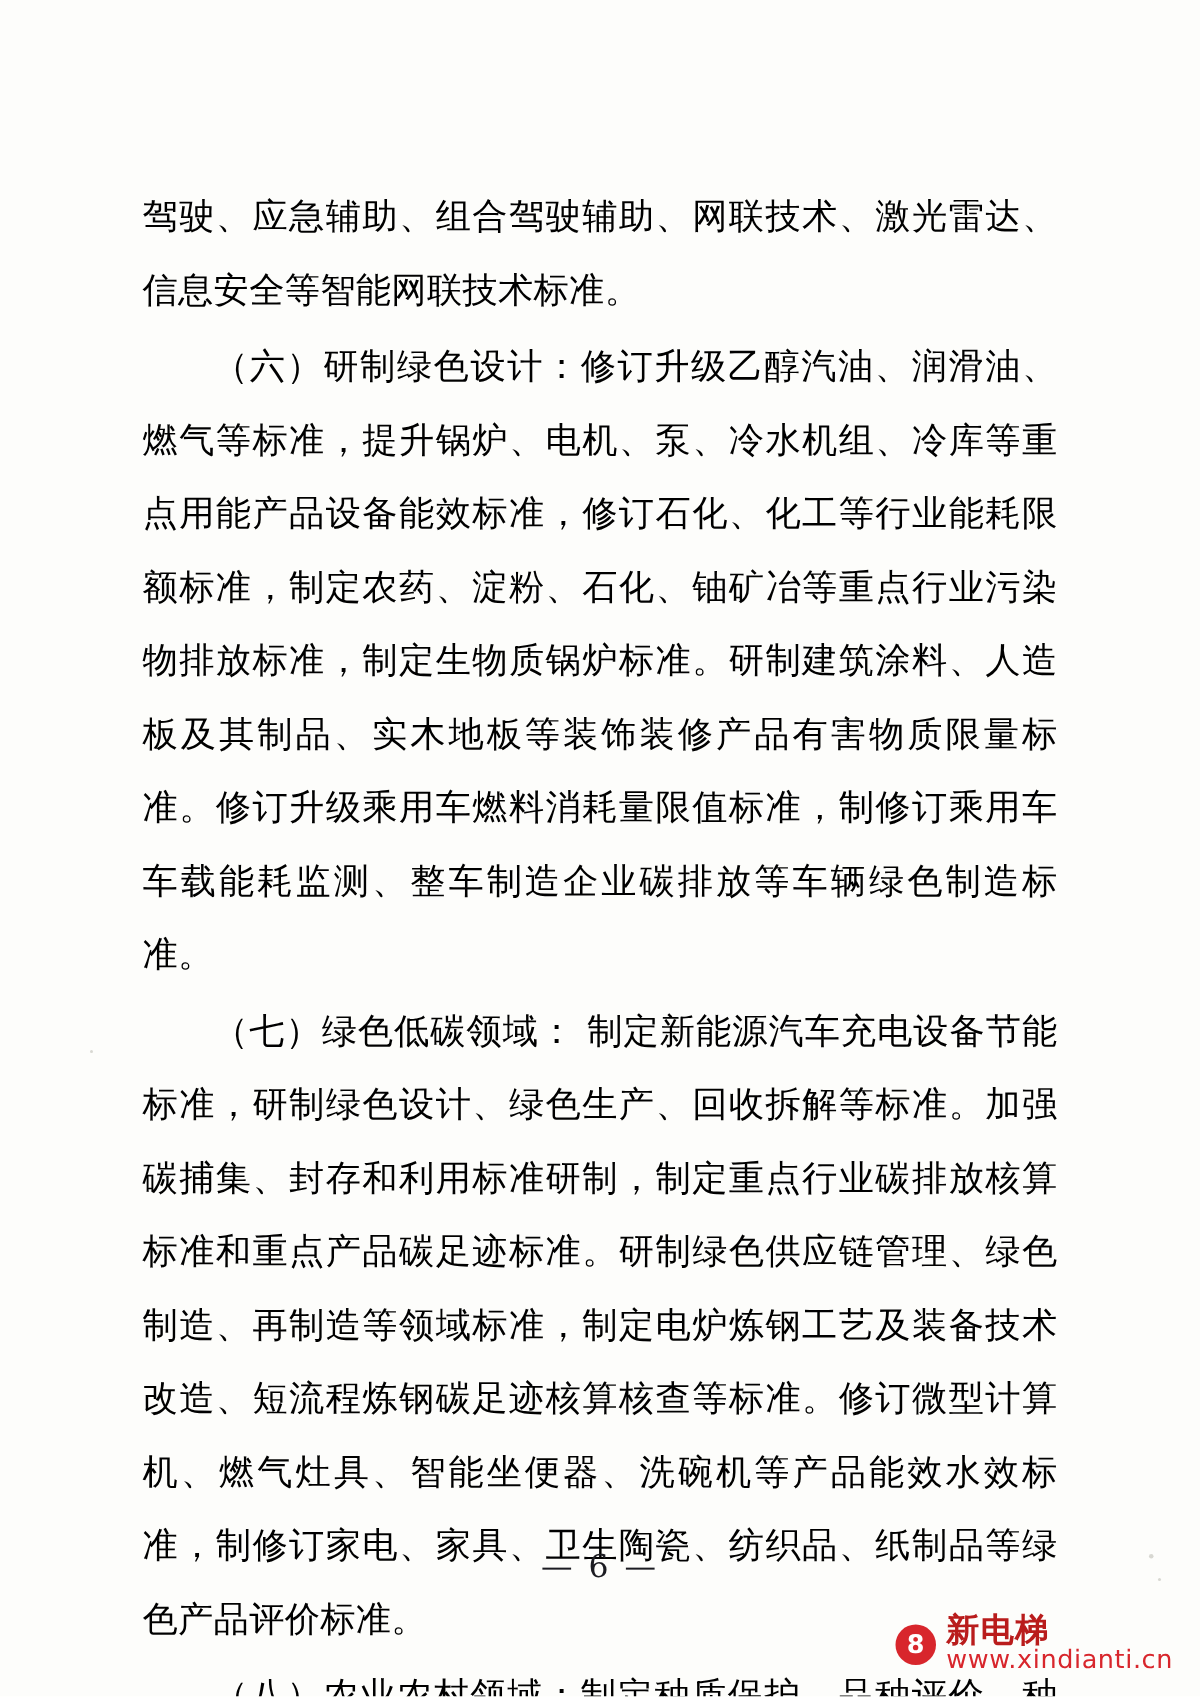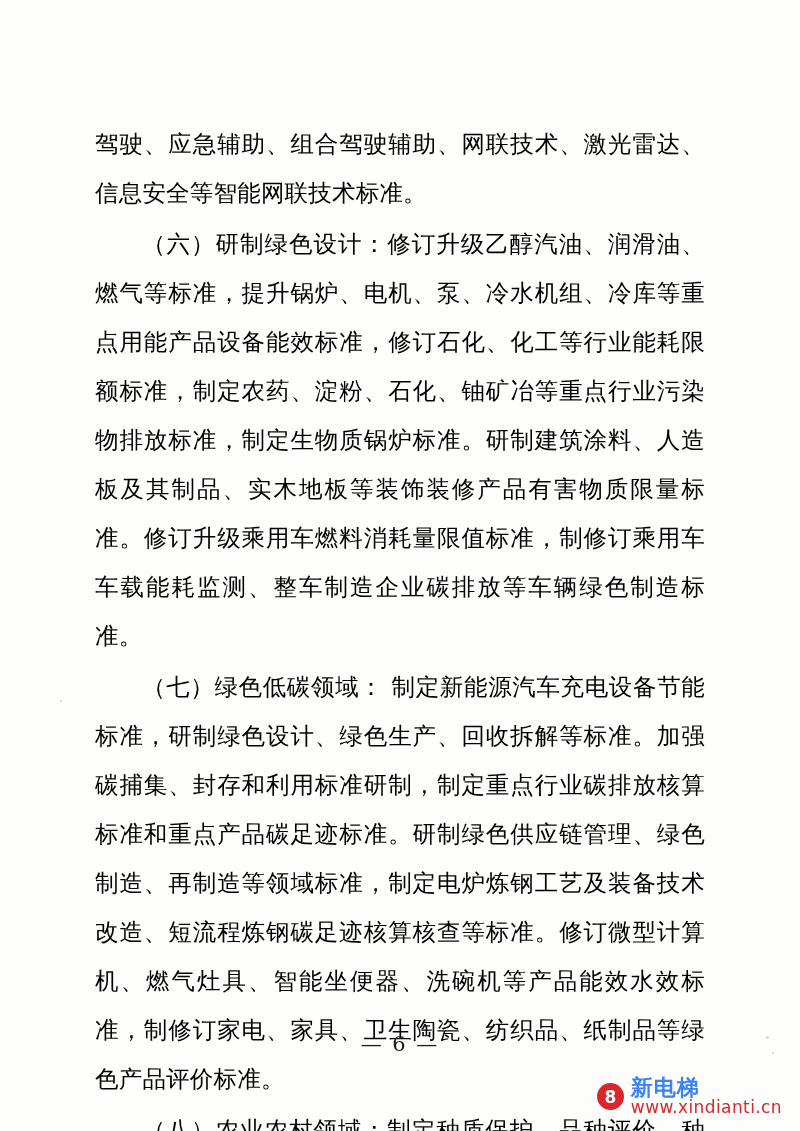--- a/index.html
+++ b/index.html
@@ -70,21 +70,21 @@
     align-items: center;
     justify-content: center;
     font-family: "DejaVu Sans", "Liberation Sans", sans-serif;
   }
   .wm-text {
     display: flex;
     flex-direction: column;
     line-height: 1.05;
   }
   .wm-title {
-    color: #3b82f6;
+    color: #b91c1c;
     font-size: 22px;
     font-weight: bold;
     font-family: "DejaVu Sans", "Liberation Sans", sans-serif;
     letter-spacing: 1px;
   }
   .wm-url {
     color: #d8262c;
     font-size: 17px;
     font-family: "DejaVu Sans", "Liberation Sans", sans-serif;
     letter-spacing: 0.4px;

